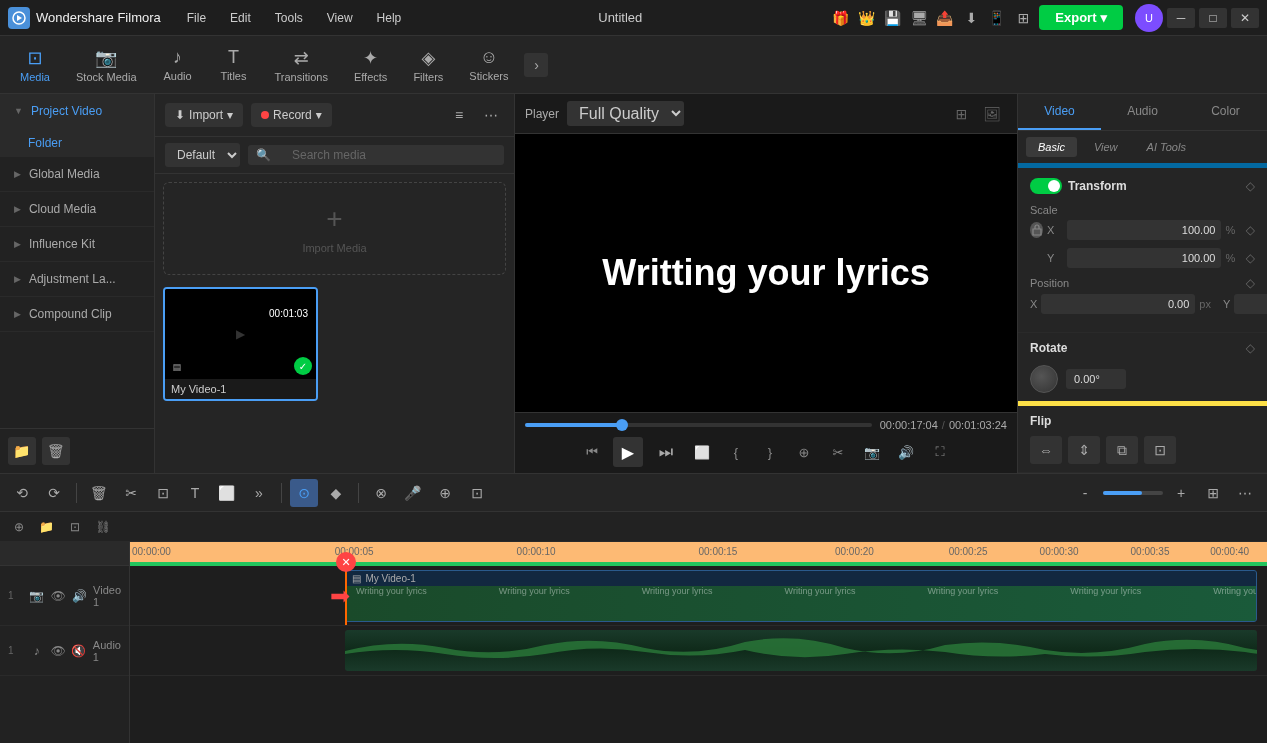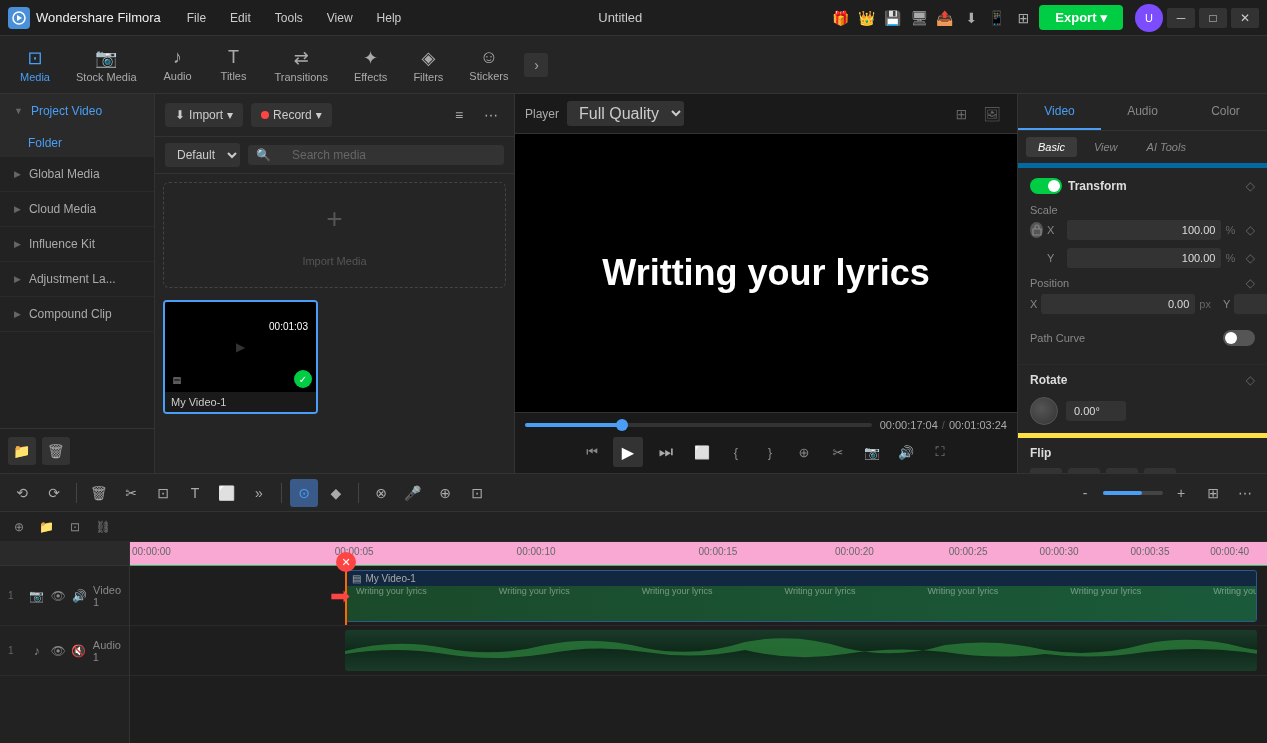--- a/index.html
+++ b/index.html
@@ -343,21 +343,21 @@
       cursor: pointer;
       min-height: 80px;
     }
     .import-plus {
       font-size: 28px;
       color: #555;
     }
     .import-media-label {
       color: #555;
       font-size: 11px;
-      margin-top: 20px;
+      margin-top: 7px;
     }
     .media-thumbnail {
       position: relative;
       width: 155px;
       background: #111;
       border-radius: 4px;
       overflow: hidden;
       cursor: pointer;
       border: 2px solid #4a9ef5;
     }
@@ -846,22 +846,22 @@
     }
     .ruler-container {
       flex: 1;
       display: flex;
       flex-direction: column;
       overflow: hidden;
       position: relative;
     }
     .ruler-row {
       height: 24px;
-      background: #f9a8d4;
-      border-bottom: 1px solid #22c55e;
+      background: #fdba74;
+      border-bottom: 4px solid #22c55e;
       position: relative;
       display: flex;
       align-items: center;
       font-size: 10px;
       color: #666;
       padding-left: 4px;
     }
     .ruler-label {
       position: absolute;
       font-size: 10px;
@@ -1259,24 +1259,20 @@
         <div class="prop-row">
           <span class="prop-label">X</span>
           <input class="prop-input" type="text" value="0.00" style="">
           <span class="prop-unit">px</span>
           <span class="prop-label" style="margin-left:8px;">Y</span>
           <input class="prop-input" type="text" value="0.00" style="">
 
         </div>
       </div>
 
-      <div class="path-curve-row">
-        <span class="path-curve-label">Path Curve</span>
-        <div class="toggle-off"></div>
-      </div>
     </div>
 
     <div class="rotate-section">
       <div class="section-header">
         <span class="section-title">Rotate</span>
         <button class="diamond-btn">◇</button>
       </div>
       <div class="rotate-row">
         <div class="rotate-circle"></div>
         <input class="rotate-input" type="text" value="0.00°" style="">

